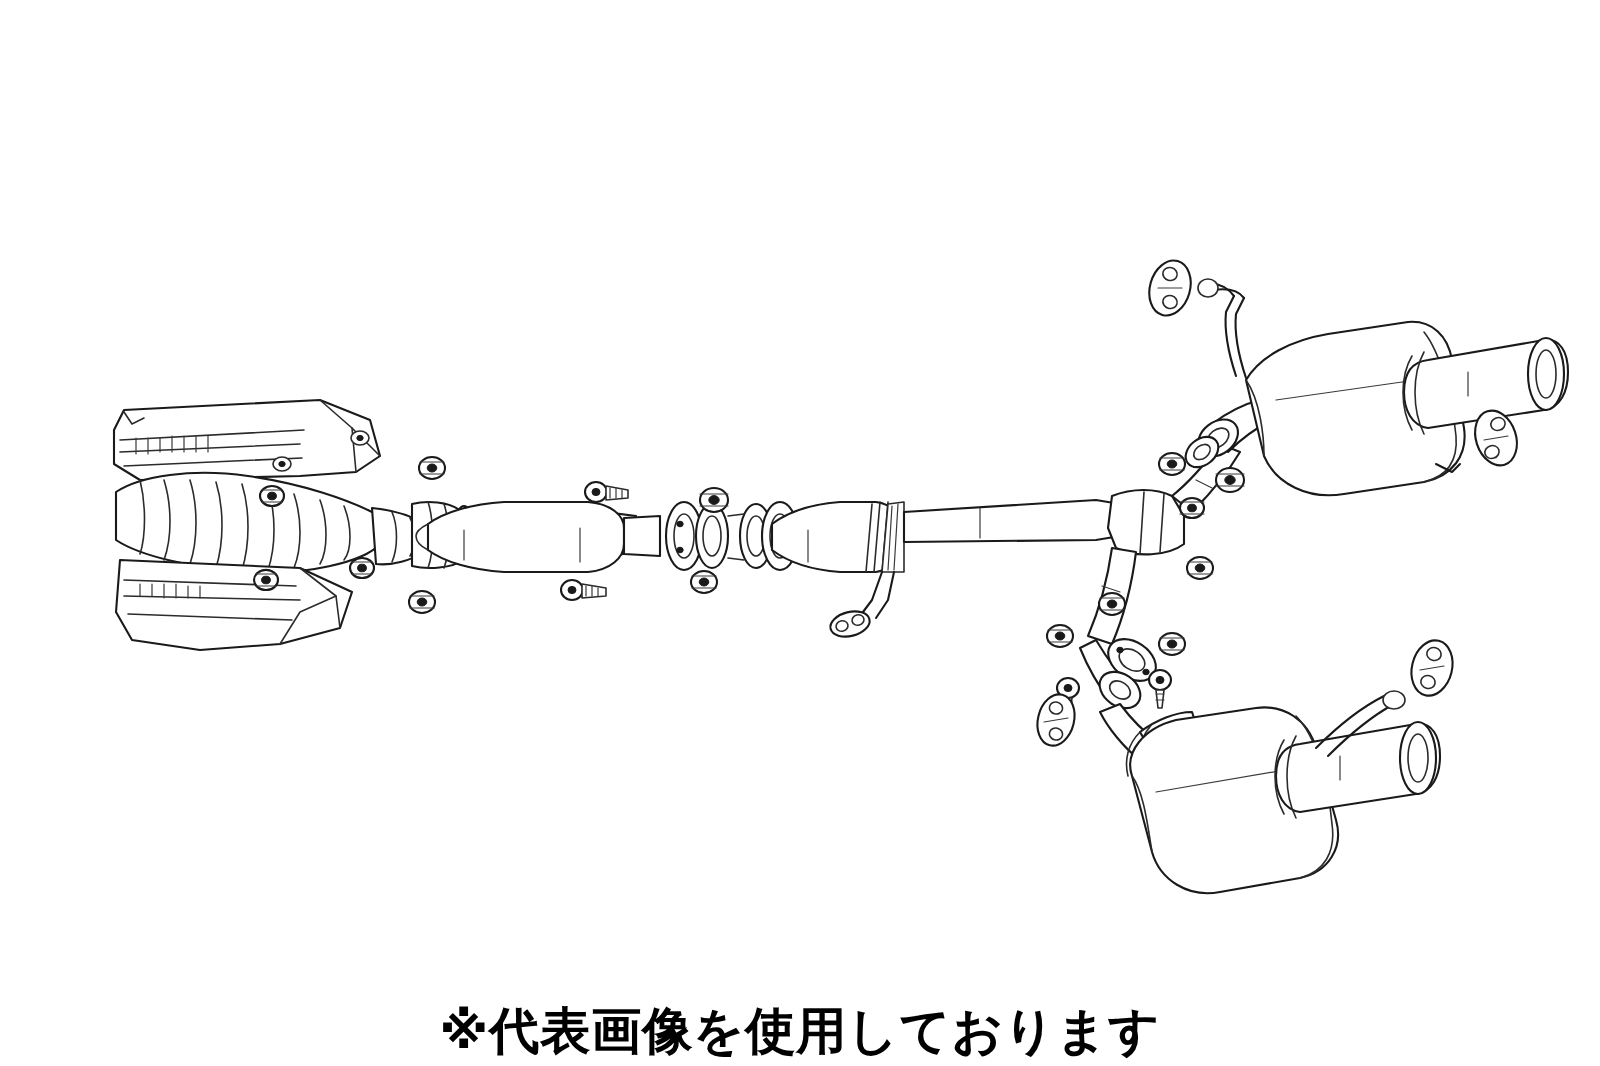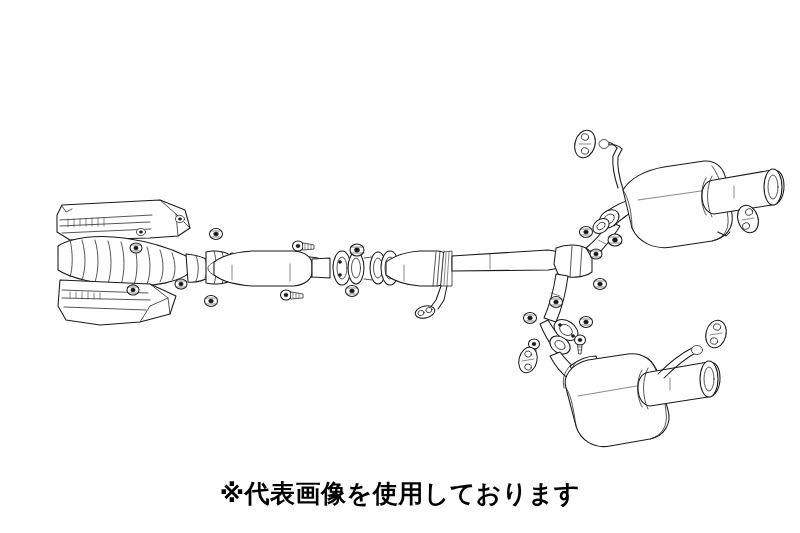--- a/index.html
+++ b/index.html
@@ -63,21 +63,21 @@
   }
   .dark {
     fill: #1a1a1a;
     stroke: #1a1a1a;
     stroke-width: 0.5;
     stroke-linejoin: round;
   }
   #caption {
     position: absolute;
     left: 0;
-    top: 478px;
+    top: 500px;
     width: 800px;
     text-align: center;
     font-family: "DejaVu Sans", "Liberation Sans", sans-serif;
     font-size: 25px;
     font-weight: bold;
     letter-spacing: 0.5px;
     color: #000000;
     line-height: 32px;
     white-space: nowrap;
   }

